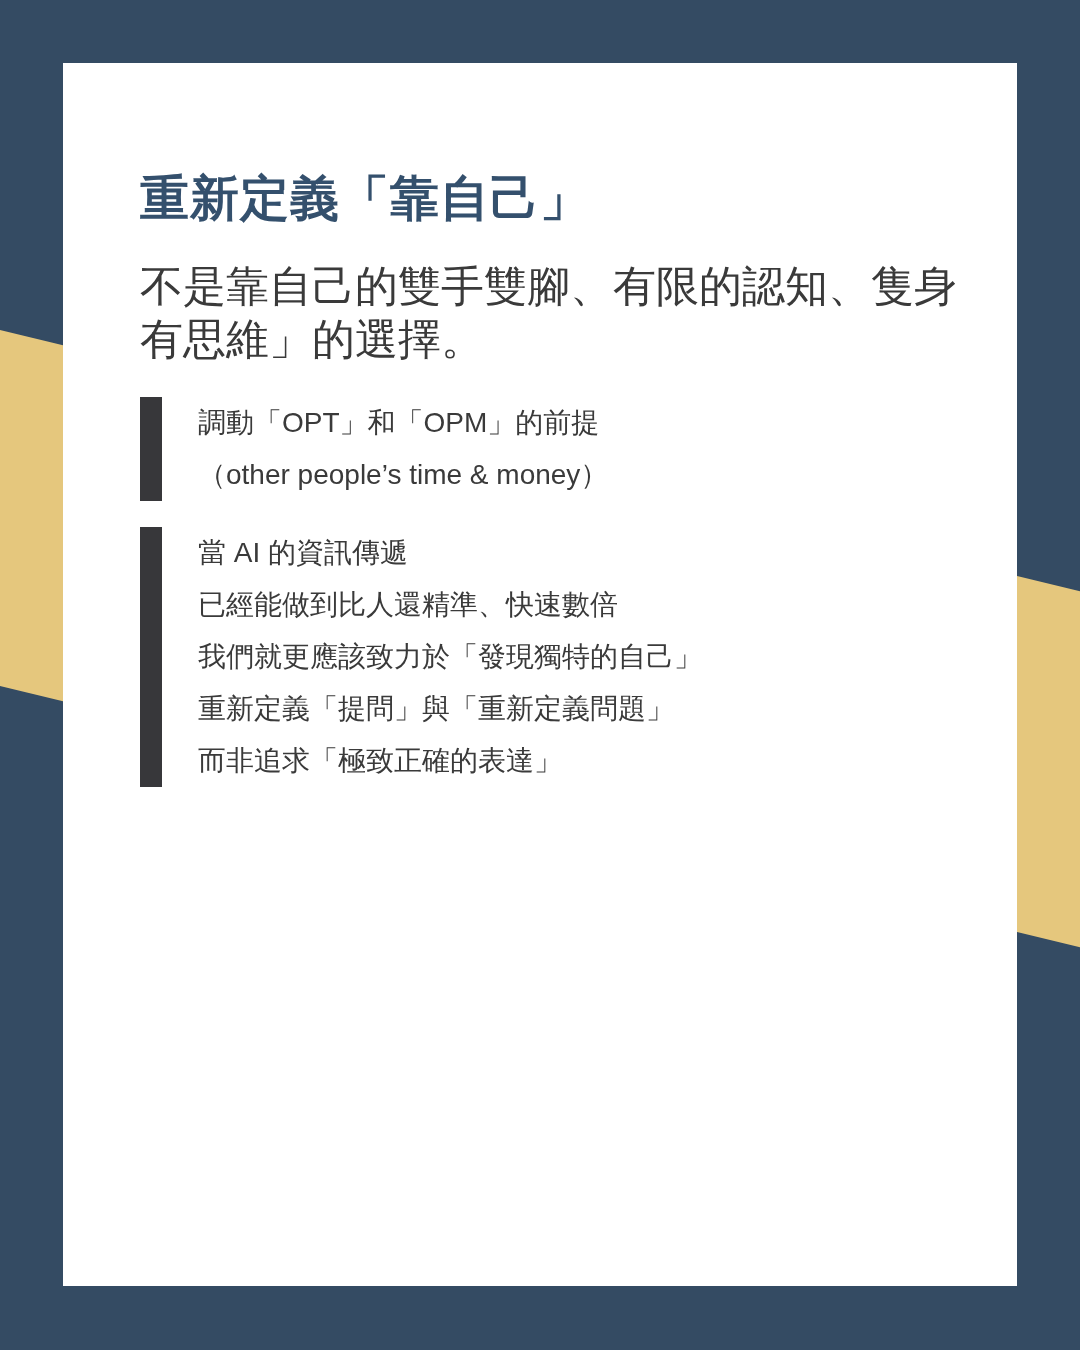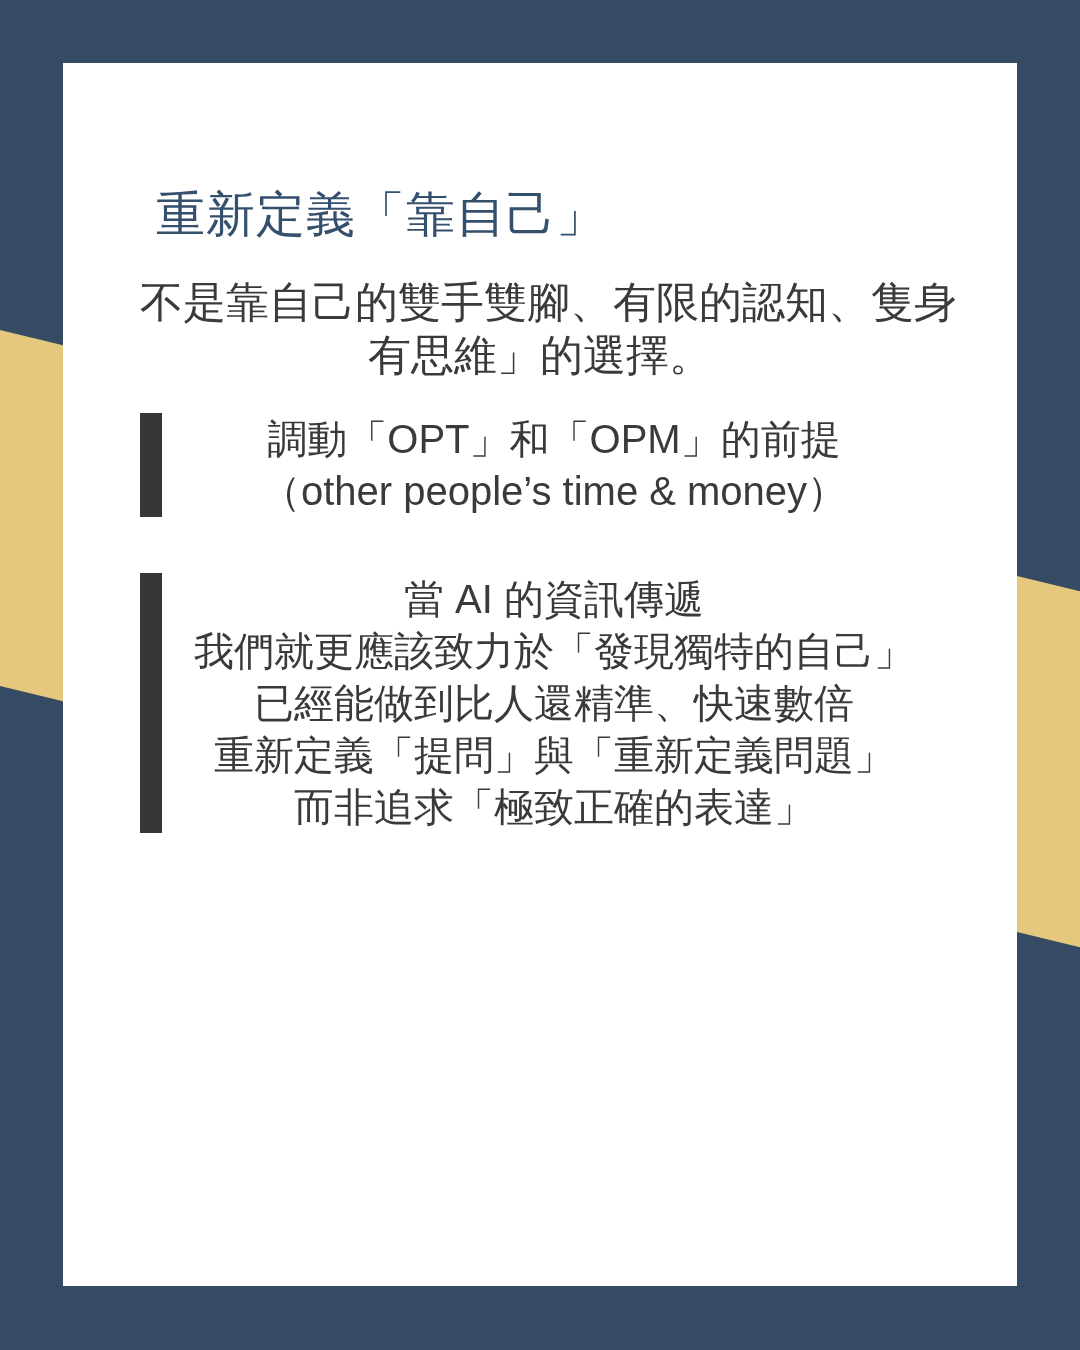--- a/index.html
+++ b/index.html
@@ -33,46 +33,46 @@
   .card {
     position: absolute;
     left: 63px;
     top: 63px;
     width: 954px;
     height: 1223px;
     background: var(--card_bg);
     padding: 0 77px;
   }
   .page-title {
-    margin: 16px;
+    margin: 0;
     padding-top: 103px;
     font-size: 49px;
     line-height: 64px;
-    font-weight: 400;
+    font-weight: 700;
     color: var(--title);
     letter-spacing: 1px;
     white-space: nowrap;
   }
   .intro {
     margin: 30px 0 0 0;
     font-size: 43px;
     line-height: 53px;
     color: var(--text);
   }
-  .line { display: block; white-space: nowrap; text-align: center; }
+  .line { display: block; white-space: nowrap; }
   .quote {
     margin: 0;
     border-left: 22px solid var(--quote_bar);
-    padding-left: 6px;
-    font-size: 40px;
+    padding-left: 36px;
+    font-size: 28px;
     line-height: 52px;
     color: var(--text);
   }
   .quote-first { margin-top: 31px; }
-  .quote-second { margin-top: 56px; }
+  .quote-second { margin-top: 26px; }
 </style>
 </head>
 <body>
 
 <div class="gold-band"></div>
 
 <main class="card">
 
   <h1 class="page-title">重新定義「靠自己」</h1>
 
@@ -81,19 +81,19 @@
     <span class="line">有思維」的選擇。</span>
   </p>
 
   <blockquote class="quote quote-first">
     <span class="line">調動「OPT」和「OPM」的前提</span>
     <span class="line">（other people’s time &amp; money）</span>
   </blockquote>
 
   <blockquote class="quote quote-second">
     <span class="line">當 AI 的資訊傳遞</span>
+    <span class="line">已經能做到比人還精準、快速數倍</span>
     <span class="line">我們就更應該致力於「發現獨特的自己」</span>
-    <span class="line">已經能做到比人還精準、快速數倍</span>
     <span class="line">重新定義「提問」與「重新定義問題」</span>
     <span class="line">而非追求「極致正確的表達」</span>
   </blockquote>
 
 </main>
 
 </body></html>

